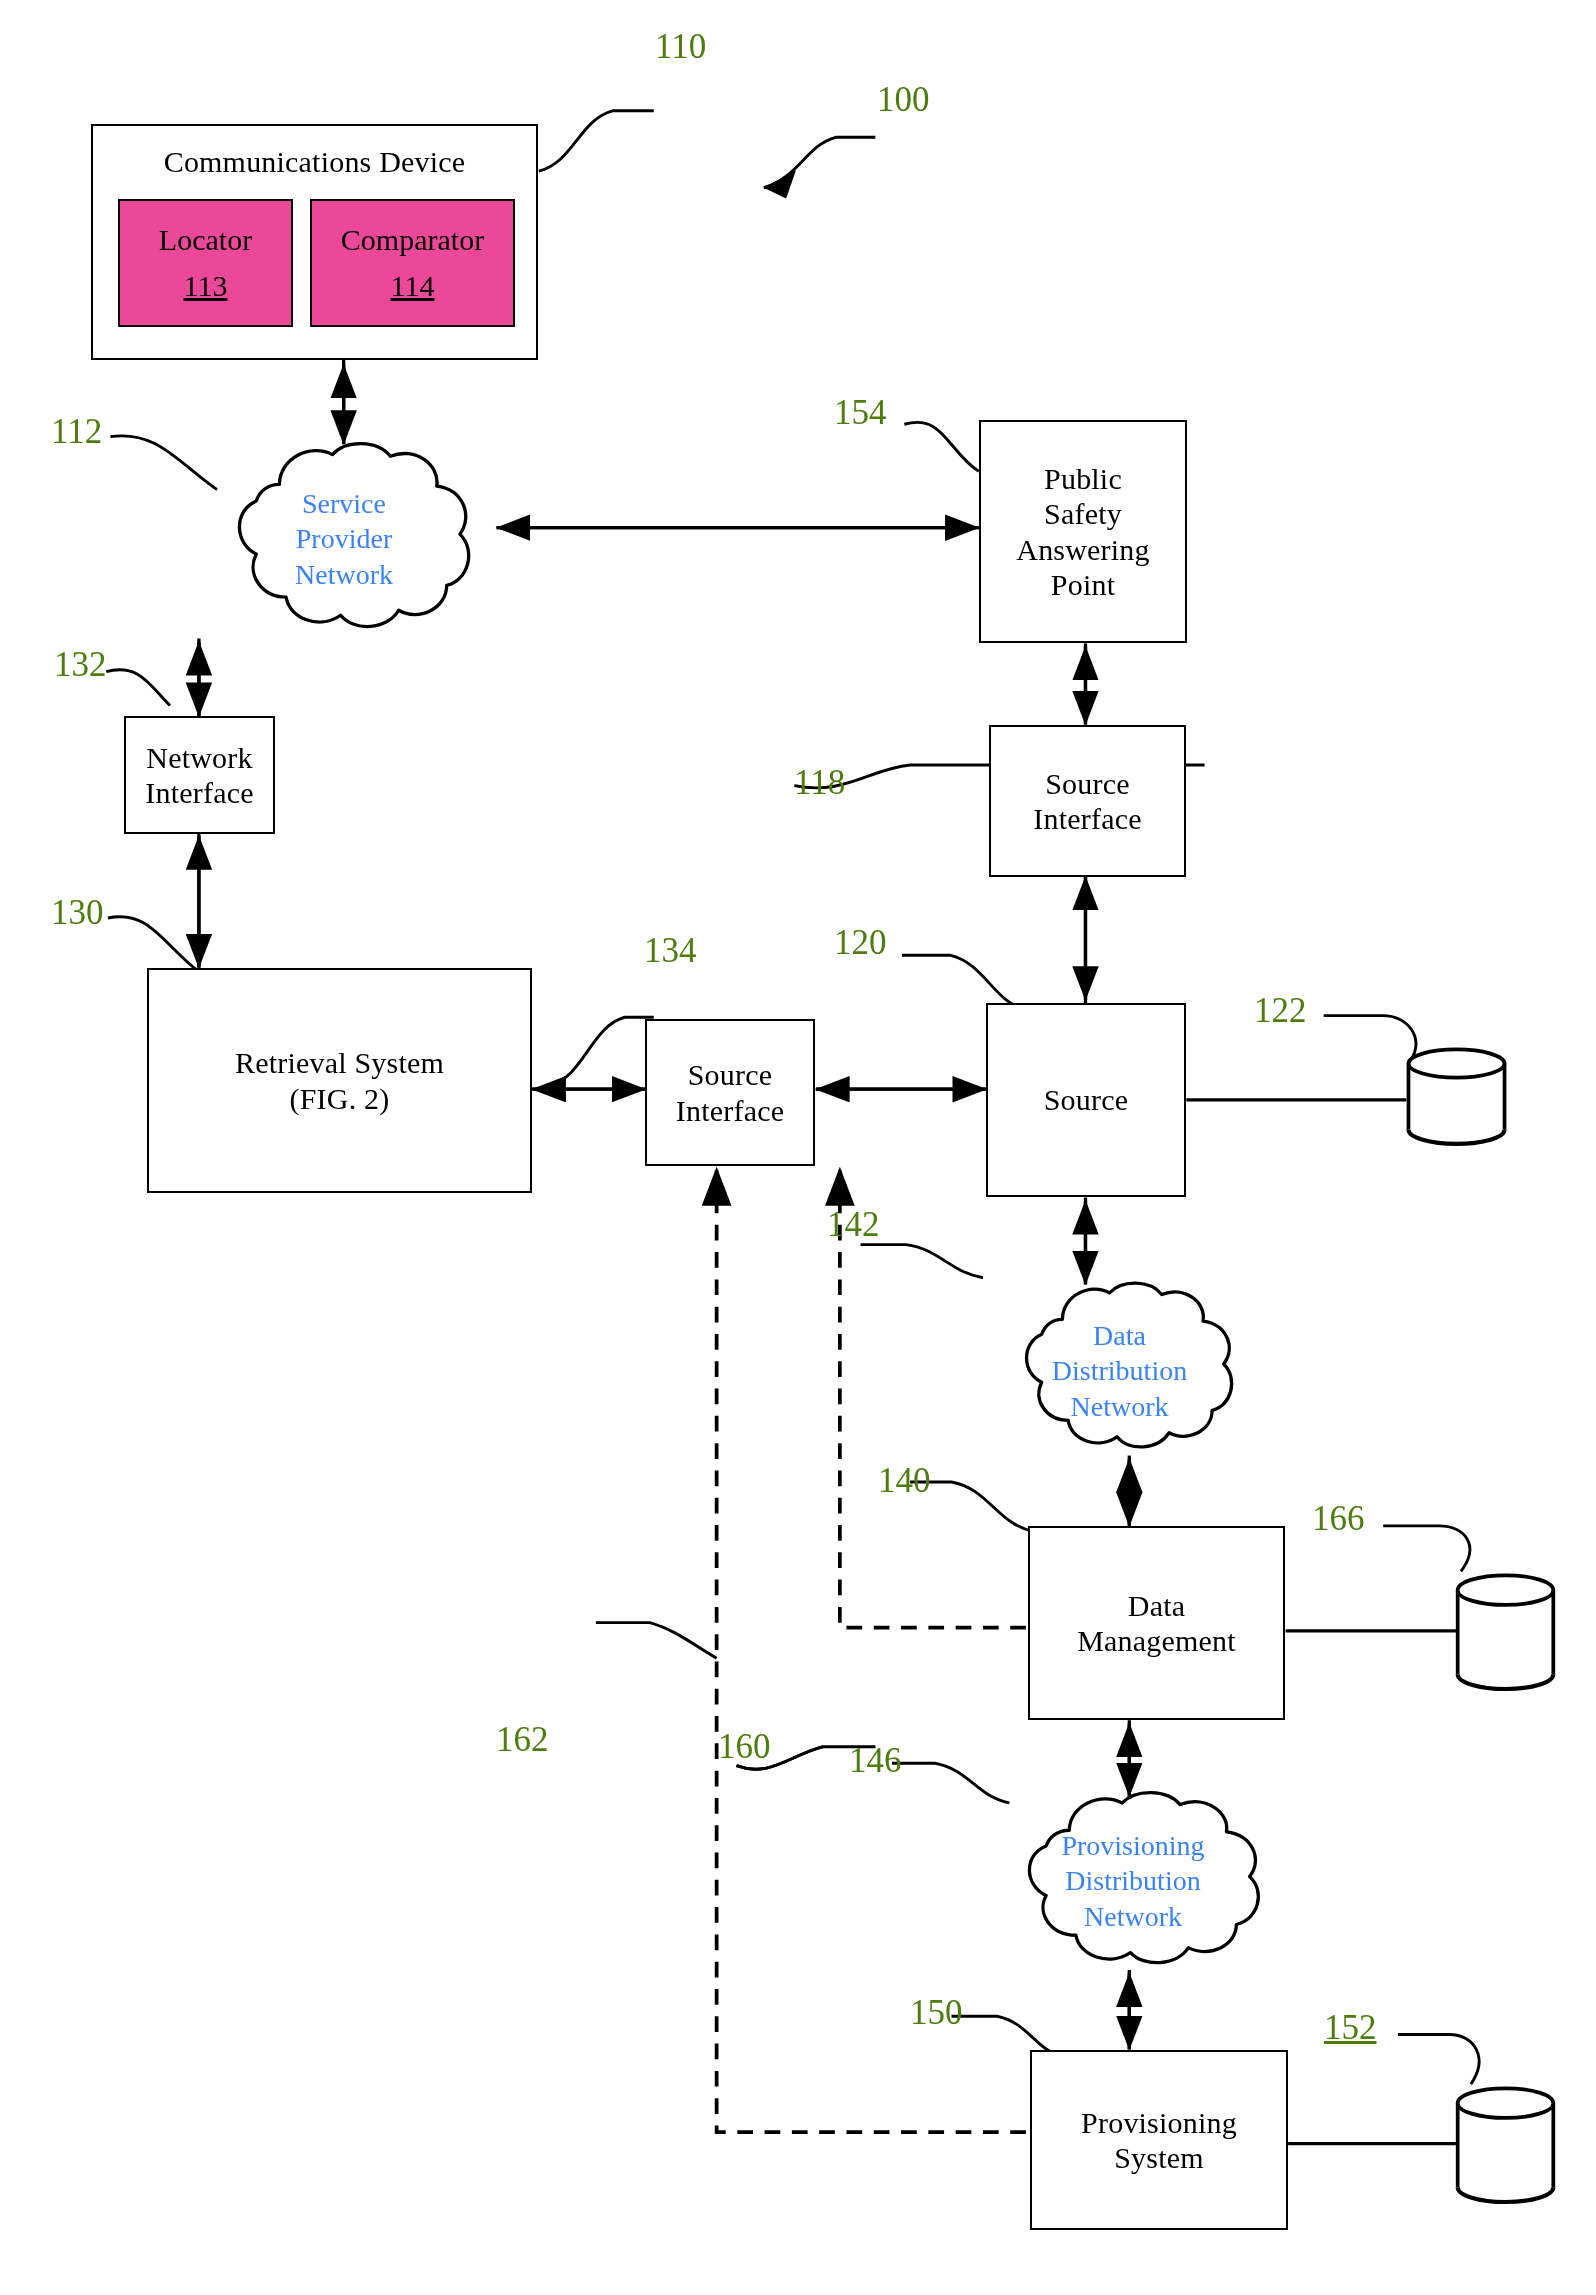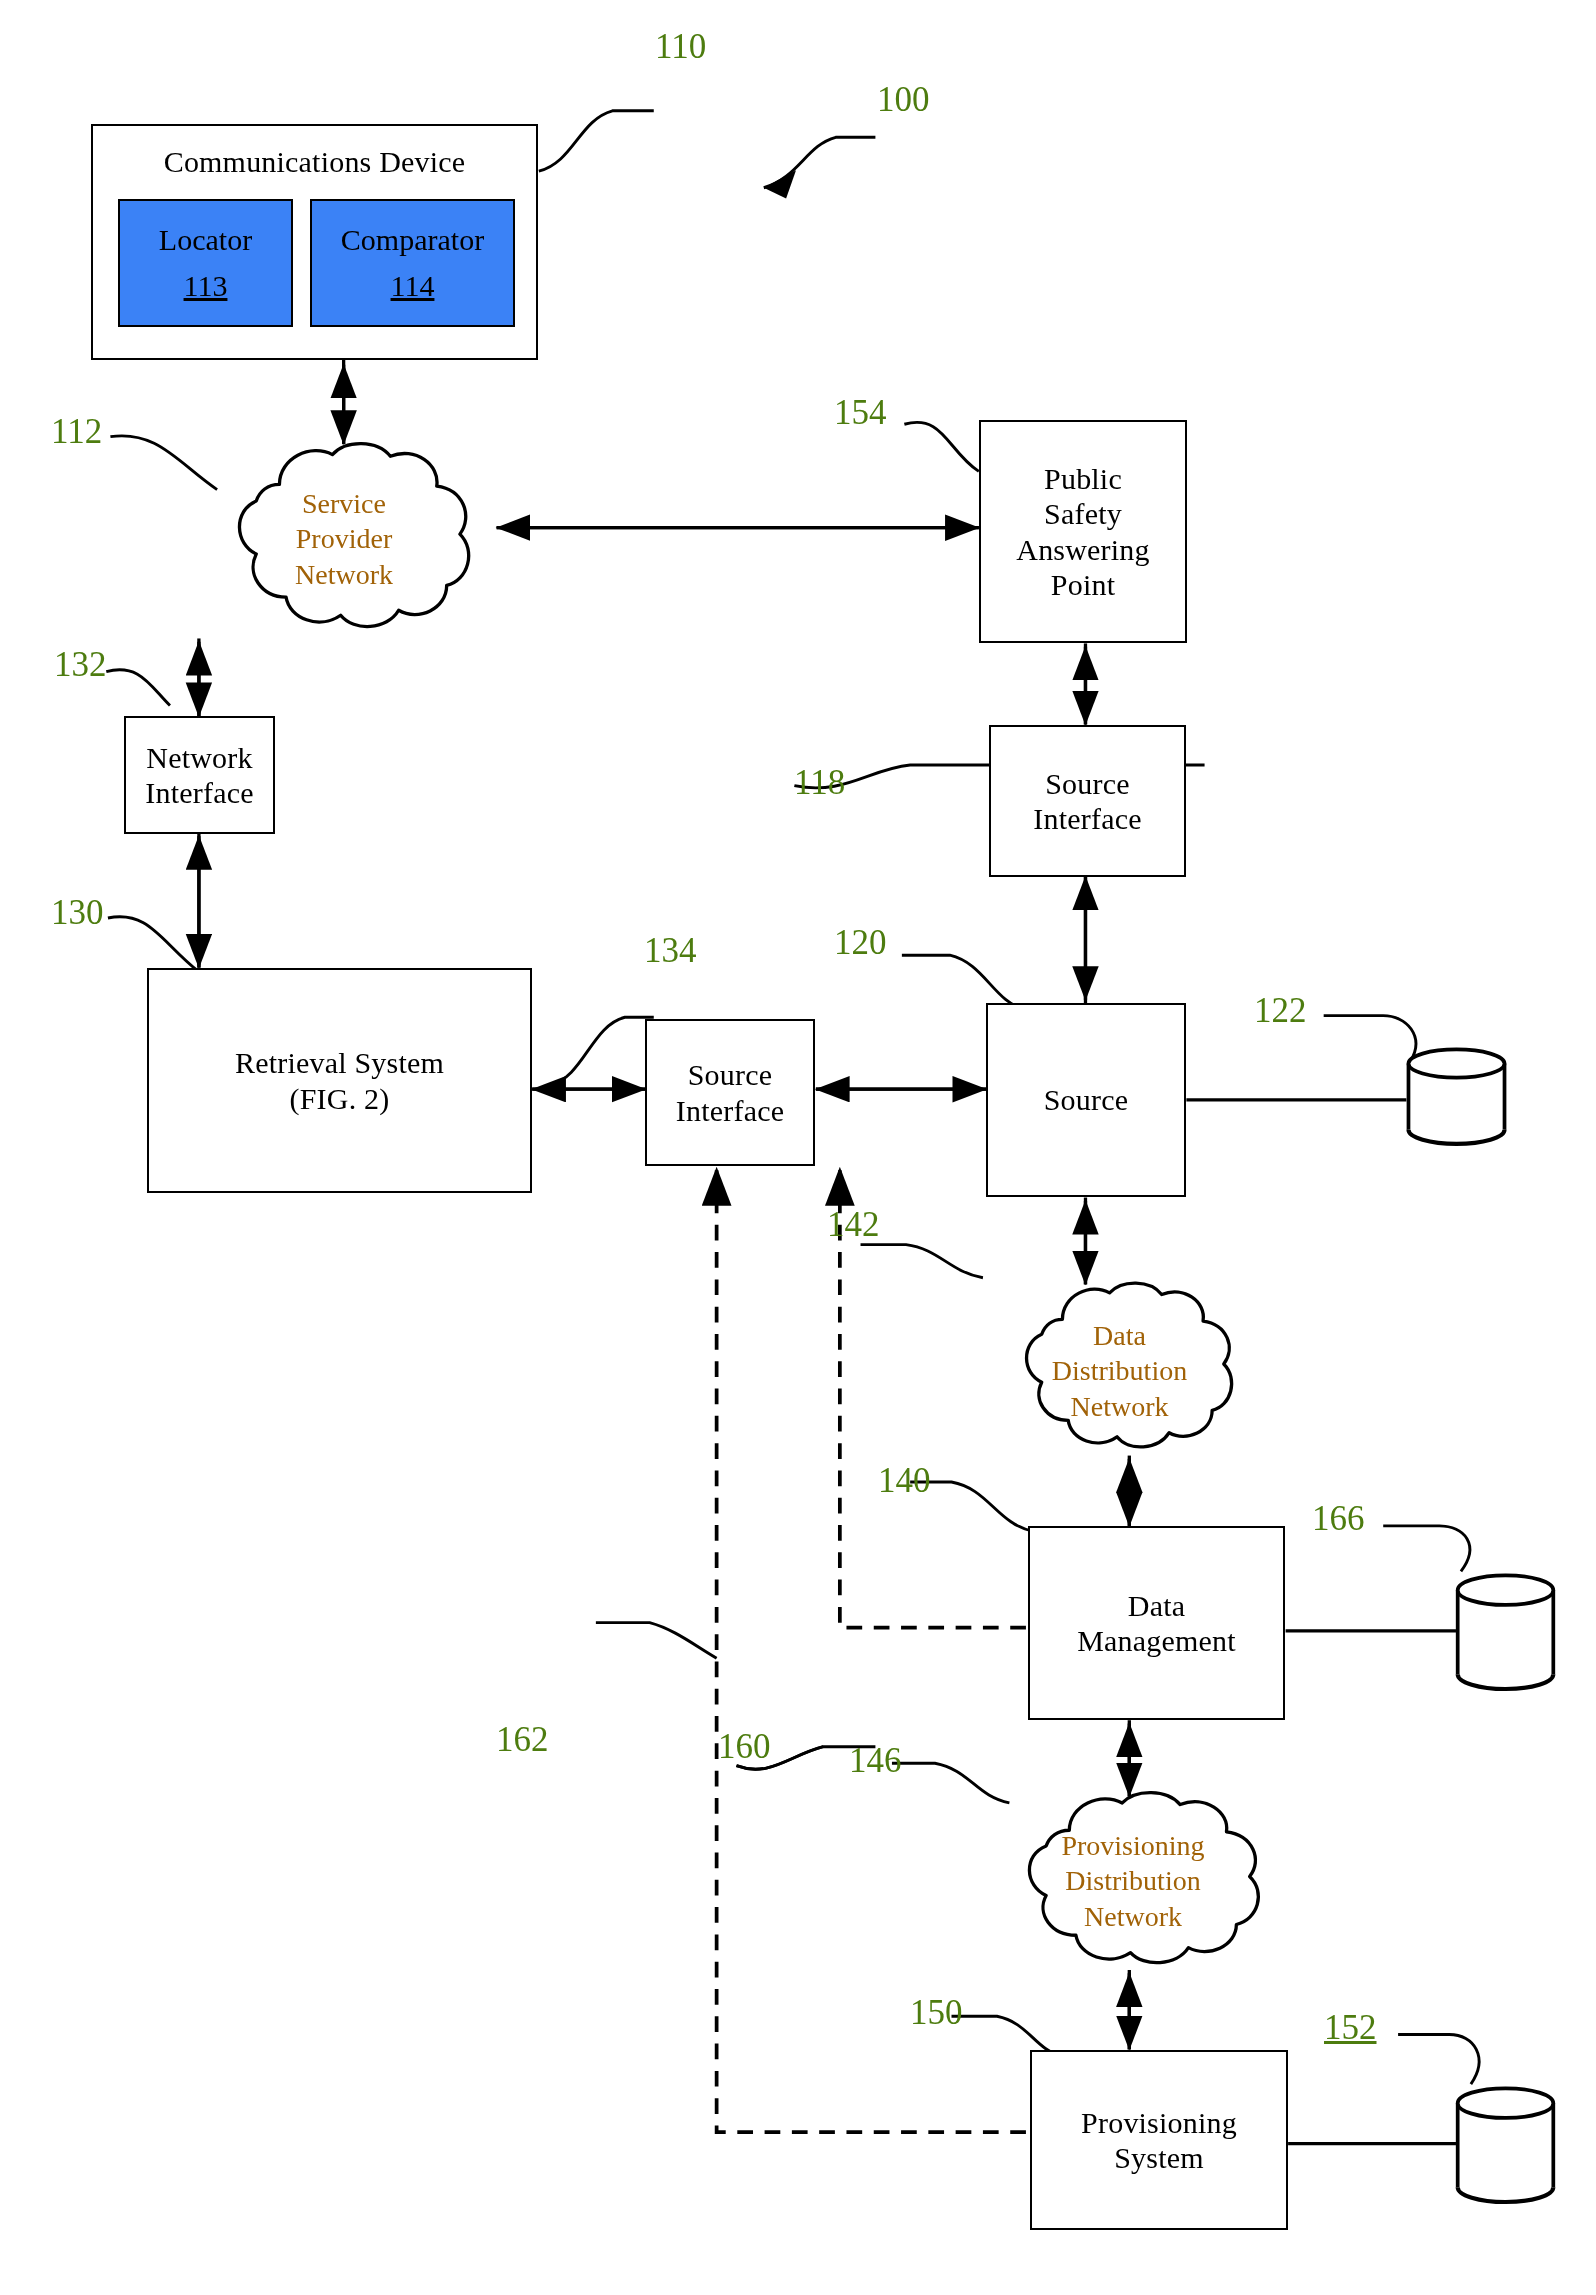--- a/index.html
+++ b/index.html
@@ -48,21 +48,21 @@
     position: absolute;
     font-size: 35px;
     line-height: 1;
     color: #4d7c0f;
     white-space: nowrap;
   }
   .sub-box {
     position: absolute;
     box-sizing: border-box;
     border: 2.5px solid #000000;
-    background: #3b82f6;
+    background: #ec4899;
     display: flex;
     flex-direction: column;
     align-items: center;
     justify-content: center;
   }
   .sub-title {
     font-size: 30px;
     line-height: 1.15;
   }
   .sub-num {
@@ -70,21 +70,21 @@
     line-height: 1.15;
     text-decoration: underline;
     margin-top: 11.6px;
   }
   .cloud-text {
     position: absolute;
     width: 100%;
     text-align: center;
     font-size: 28px;
     line-height: 1.26;
-    color: #a16207;
+    color: #3b82f6;
   }
   .cyl {
     position: absolute;
   }
 </style>
 </head>
 <body>
 
 <div id="figure">
 

